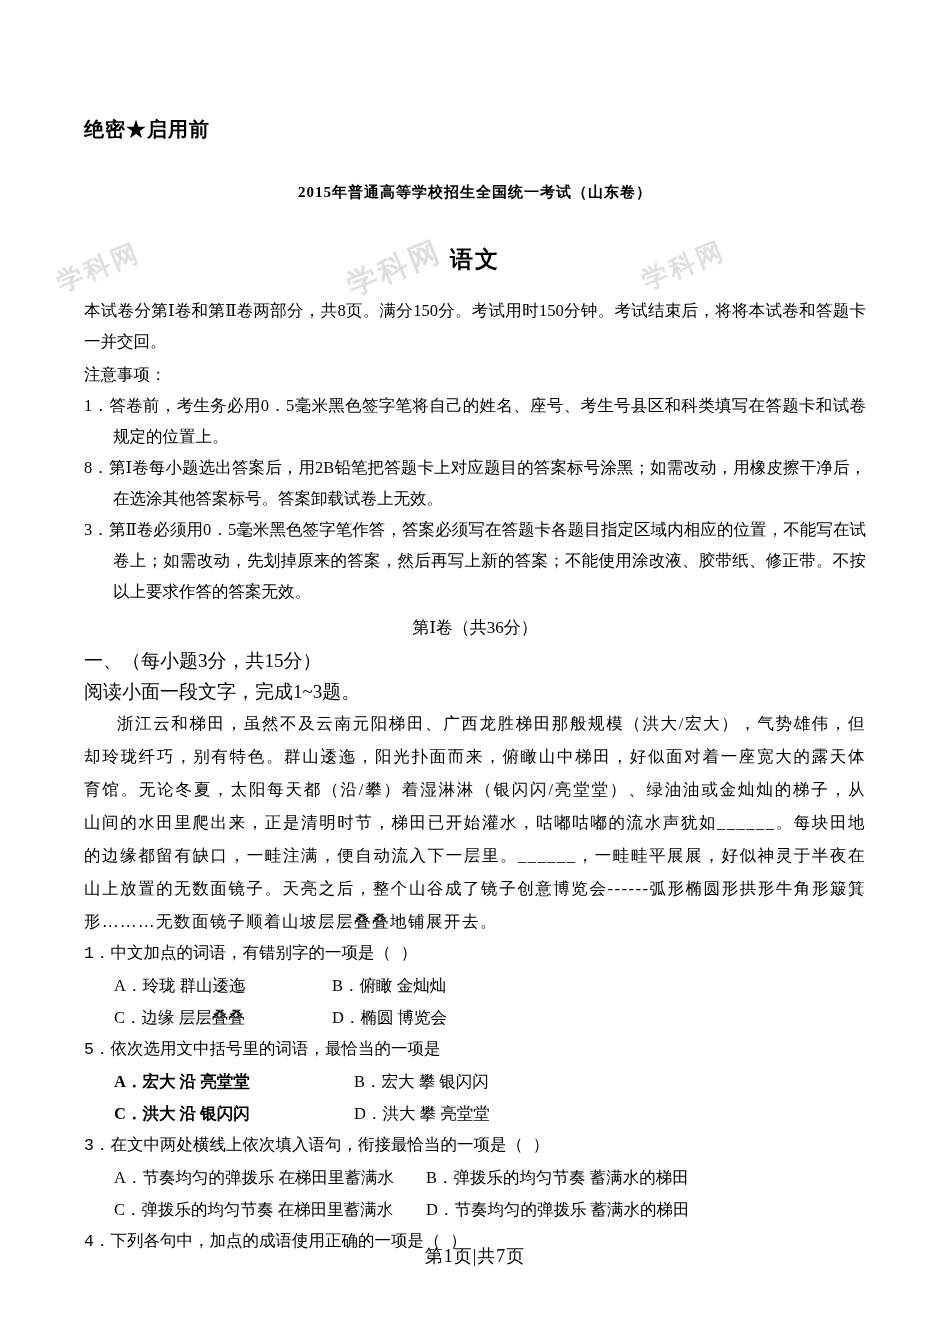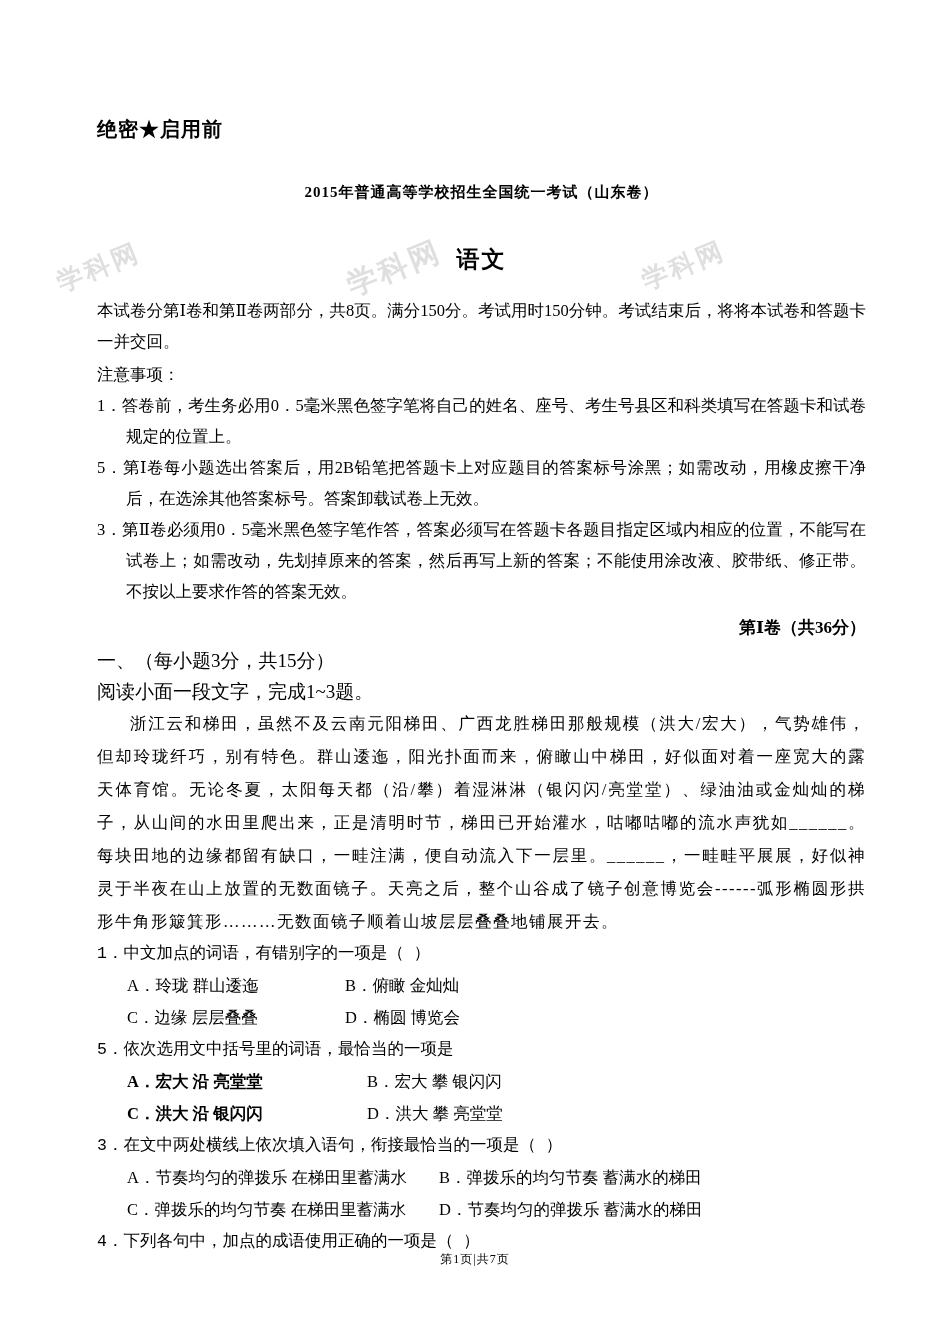--- a/index.html
+++ b/index.html
@@ -13,21 +13,20 @@
     position: relative;
     overflow: hidden;
     font-family: "Liberation Serif", "DejaVu Serif", serif;
     color: #000;
   }
   .page {
     position: absolute;
     top: 0; left: 0; right: 0; bottom: 0;
     padding: 116px 84px 4px 84px;
     box-sizing: border-box;
-    margin-left: 13px;
   }
   .classification {
     font-size: 20px;
     font-weight: bold;
     letter-spacing: 1px;
   }
   .exam-title {
     text-align: center;
     font-weight: bold;
     font-size: 15px;
@@ -53,22 +52,22 @@
     margin-top: 2px;
   }
   .notice-item {
     font-size: 16.5px;
     line-height: 31px;
     text-align: justify;
     padding-left: 29px;
     text-indent: -29px;
   }
   .section-title {
-    text-align: right;
-    font-weight: bold;
+    text-align: center;
+    font-weight: normal;
     font-size: 17px;
     line-height: 34px;
     margin-top: 4px;
   }
   .part-title, .instruction {
     font-size: 19px;
     line-height: 31px;
   }
   .passage {
     font-size: 16.5px;
@@ -90,21 +89,21 @@
   }
   .opt-row .col-a { flex: 0 0 auto; }
   .q1 .col-a { width: 218px; }
   .q2 .col-a { width: 240px; font-weight: bold; }
   .q3 .col-a { width: 312px; }
   .footer {
     position: absolute;
     bottom: 76px;
     left: 0; right: 0;
     text-align: center;
-    font-size: 12px;
+    font-size: 18px;
     letter-spacing: 1px;
   }
   .watermark {
     position: absolute;
     transform: rotate(-22deg);
     color: rgba(170,170,170,0.38);
     font-size: 26px;
     font-weight: bold;
     letter-spacing: 3px;
     pointer-events: none;
@@ -122,21 +121,21 @@
   <div class="classification">绝密★启用前</div>
 
   <div class="exam-title">2015年普通高等学校招生全国统一考试（山东卷）</div>
 
   <div class="subject-title">语文</div>
 
   <div class="para intro">本试卷分第Ⅰ卷和第Ⅱ卷两部分，共8页。满分150分。考试用时150分钟。考试结束后，将将本试卷和答题卡一并交回。</div>
 
   <div class="notice-title">注意事项：</div>
   <div class="notice-item">1．答卷前，考生务必用0．5毫米黑色签字笔将自己的姓名、座号、考生号县区和科类填写在答题卡和试卷规定的位置上。</div>
-  <div class="notice-item">5．第Ⅰ卷每小题选出答案后，用2B铅笔把答题卡上对应题目的答案标号涂黑；如需改动，用橡皮擦干净后，在选涂其他答案标号。答案卸载试卷上无效。</div>
+  <div class="notice-item">8．第Ⅰ卷每小题选出答案后，用2B铅笔把答题卡上对应题目的答案标号涂黑；如需改动，用橡皮擦干净后，在选涂其他答案标号。答案卸载试卷上无效。</div>
   <div class="notice-item">3．第Ⅱ卷必须用0．5毫米黑色签字笔作答，答案必须写在答题卡各题目指定区域内相应的位置，不能写在试卷上；如需改动，先划掉原来的答案，然后再写上新的答案；不能使用涂改液、胶带纸、修正带。不按以上要求作答的答案无效。</div>
 
   <div class="section-title">第Ⅰ卷（共36分）</div>
   <div class="part-title">一、（每小题3分，共15分）</div>
   <div class="instruction">阅读小面一段文字，完成1~3题。</div>
 
   <div class="passage">浙江云和梯田，虽然不及云南元阳梯田、广西龙胜梯田那般规模（洪大/宏大），气势雄伟，但却玲珑纤巧，别有特色。群山逶迤，阳光扑面而来，俯瞰山中梯田，好似面对着一座宽大的露天体育馆。无论冬夏，太阳每天都（沿/攀）着湿淋淋（银闪闪/亮堂堂）、绿油油或金灿灿的梯子，从山间的水田里爬出来，正是清明时节，梯田已开始灌水，咕嘟咕嘟的流水声犹如______。每块田地的边缘都留有缺口，一畦注满，便自动流入下一层里。______，一畦畦平展展，好似神灵于半夜在山上放置的无数面镜子。天亮之后，整个山谷成了镜子创意博览会------弧形椭圆形拱形牛角形簸箕形………无数面镜子顺着山坡层层叠叠地铺展开去。</div>
 
   <div class="q-stem">1．中文加点的词语，有错别字的一项是（  ）</div>
   <div class="opt-row q1">

